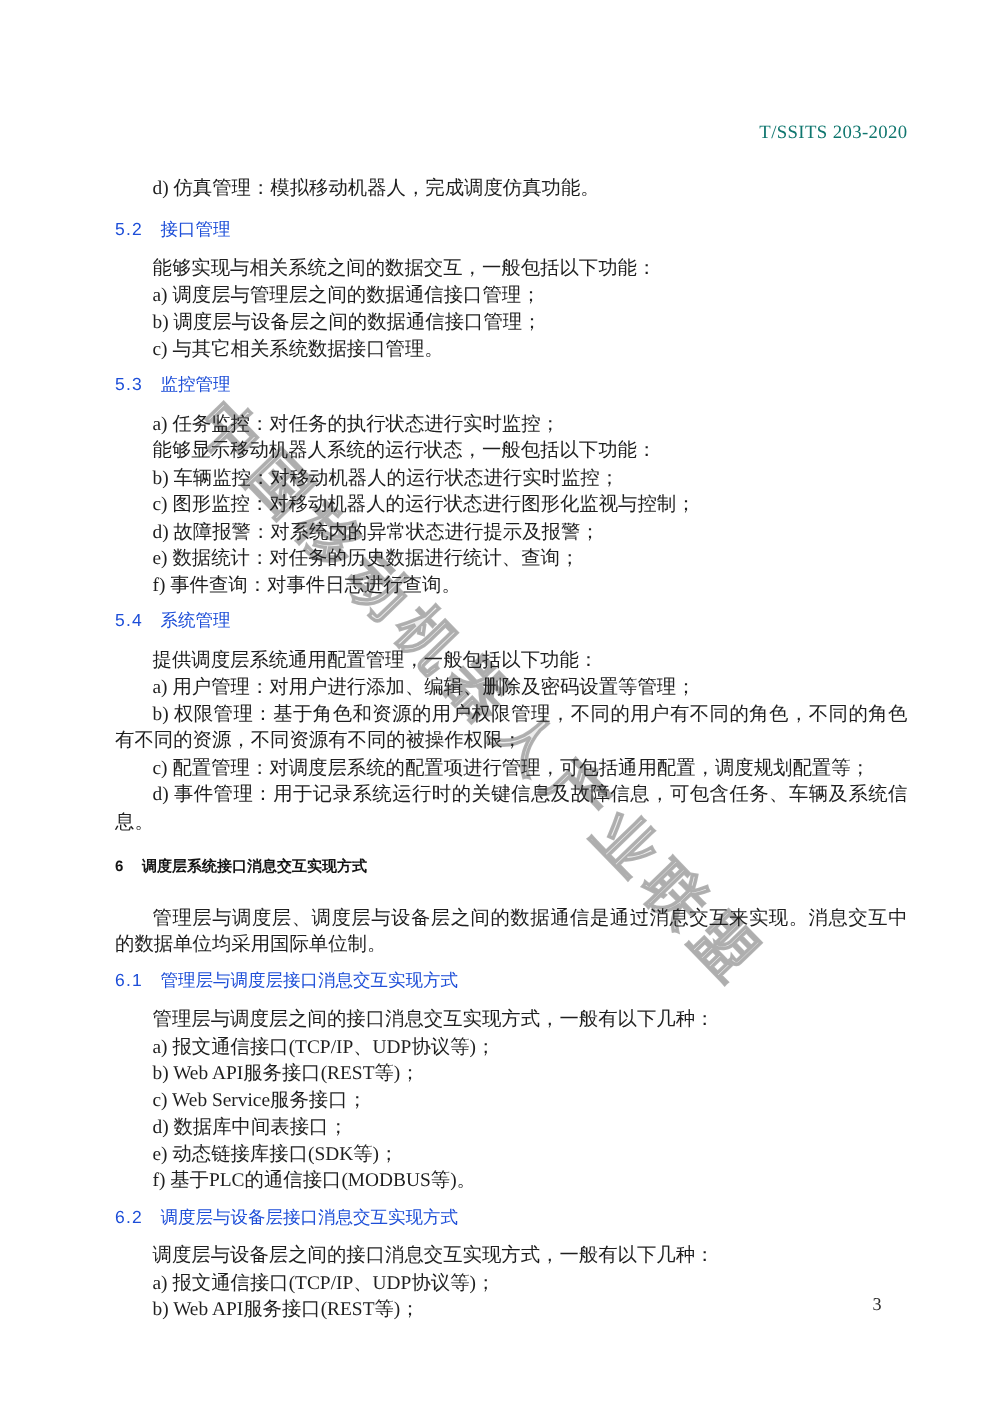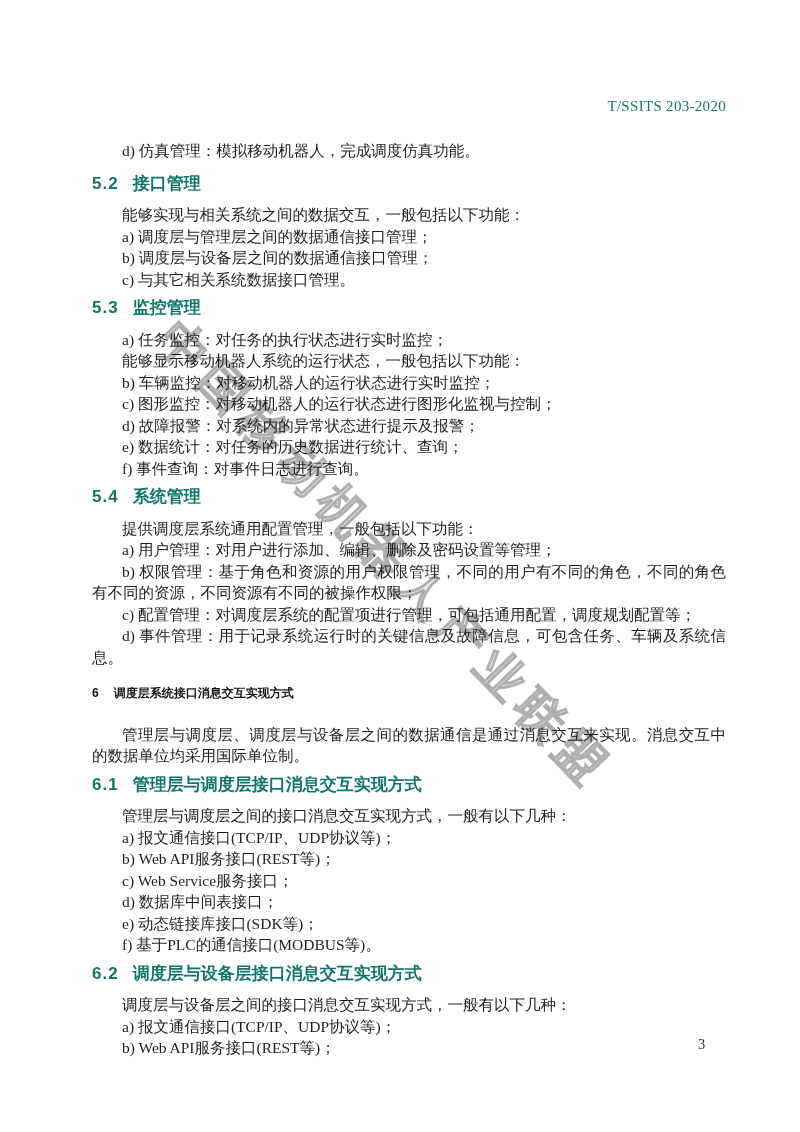--- a/index.html
+++ b/index.html
@@ -48,24 +48,24 @@
     margin: 0;
     font-size: 15.5px;
     line-height: 21.5px;
     text-align: justify;
   }
   .indent { text-indent: 30px; }
   .mt12 { margin-top: 24px; }
   .h3 {
     margin: 7px 0 10px 0;
     font-family: "Liberation Sans", "DejaVu Sans", sans-serif;
-    font-weight: bold;
-    font-size: 17px;
+    font-weight: normal;
+    font-size: 14px;
     line-height: 21.5px;
-    color: #0f766e;
+    color: #1d4ed8;
   }
   .h3.first { margin-top: 11px; }
   .h2 {
     margin: 15px 0 19px 0;
     font-family: "Liberation Sans", "DejaVu Sans", sans-serif;
     font-weight: bold;
     font-size: 12px;
     line-height: 21.5px;
     color: #141414;
   }

